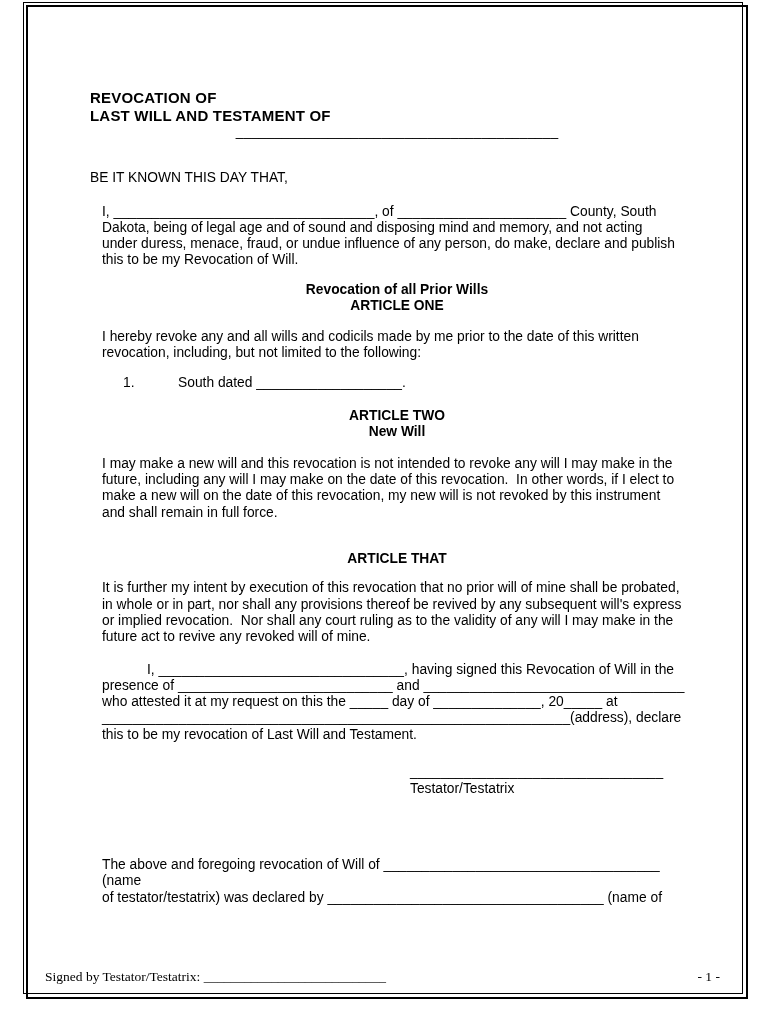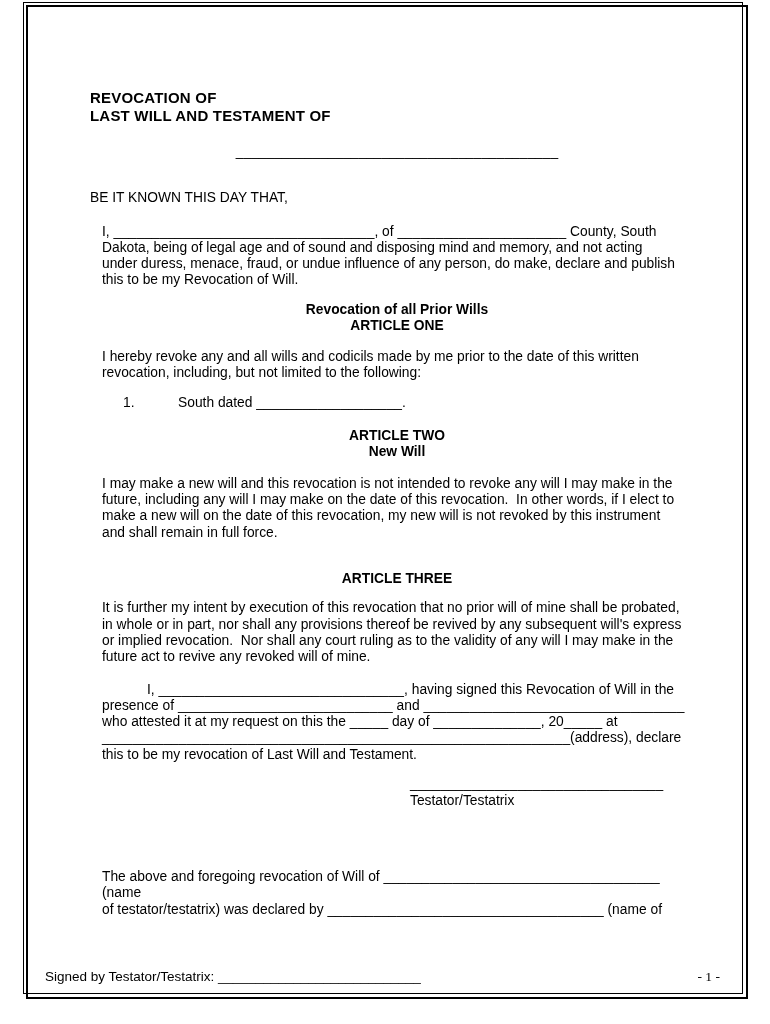--- a/index.html
+++ b/index.html
@@ -9,49 +9,49 @@
     -webkit-font-smoothing:antialiased;
   }
   .page{position:absolute;inset:0;background:#fff;overflow:hidden;}
   
   .frame-a{position:absolute;left:23px;top:2px;width:718px;height:990px;border:1px solid #000;pointer-events:none;}
   .frame-b{position:absolute;left:26px;top:5px;width:718px;height:990px;border:2px solid #000;pointer-events:none;}
 
   .content{position:absolute;left:90px;top:0;width:614px;font-size:13.8px;line-height:16.3px;}
 
   .title-block{margin-top:89px;text-align:left;font-weight:bold;font-size:15px;line-height:17.5px;letter-spacing:.2px;}
-  .center-blank{margin-top:20px;text-align:center;letter-spacing:0;}
+  .center-blank{text-align:center;letter-spacing:0;}
   .lead-heading{margin-top:30px;font-weight:normal;}
 
   .para{margin:12px;white-space:pre-line;}
   .indent{text-indent:45px;}
 
   .article-heading{text-align:center;font-weight:bold;line-height:16.5px;}
 
   .mt13{margin-top:13px;}
   .mt14{margin-top:14px;}
   .mt15{margin-top:15px;}
   .mt16{margin-top:16px;}
   .mt17{margin-top:17px;}
   .mt30{margin-top:30px;}
   .mt60{margin-top:60px;}
 
   .list-item{display:flex;margin-top:14px;}
   .list-item .num{margin-left:33px;width:55px;flex:0 0 auto;}
 
-  .sig-block{margin-top:13px;margin-left:320px;}
+  .sig-block{margin-top:21px;margin-left:320px;}
   .sig-line{line-height:16px;}
   .sig-label{line-height:17px;}
 
   .footer{
     position:absolute;left:45px;right:50px;bottom:39px;
     display:flex;justify-content:space-between;align-items:baseline;
     font-family:"Liberation Serif",serif;font-size:13.5px;line-height:16px;
   }
-  .footer-left span{font-family:Liberation Sans, sans-serif;}
+  .footer-left span{font-family:Liberation Serif, serif;}
 </style>
 </head>
 <body>
 
 <div class="page">
   <div class="frame-a"></div>
   <div class="frame-b"></div>
 
   <div class="content">
 
@@ -86,21 +86,21 @@
       <div>ARTICLE TWO</div>
       <div>New Will</div>
     </div>
 
     <p class="para mt15">I may make a new will and this revocation is not intended to revoke any will I may make in the
 future, including any will I may make on the date of this revocation.&nbsp; In other words, if I elect to
 make a new will on the date of this revocation, my new will is not revoked by this instrument
 and shall remain in full force.</p>
 
     <div class="article-heading mt30">
-      <div>ARTICLE THREE</div>
+      <div>ARTICLE THAT</div>
     </div>
 
     <p class="para mt13">It is further my intent by execution of this revocation that no prior will of mine shall be probated,
 in whole or in part, nor shall any provisions thereof be revived by any subsequent will's express
 or implied revocation.&nbsp; Nor shall any court ruling as to the validity of any will I may make in the
 future act to revive any revoked will of mine.</p>
 
     <p class="para indent mt16">I, ________________________________, having signed this Revocation of Will in the
 presence of ____________________________ and __________________________________
 who attested it at my request on this the _____ day of ______________, 20_____ at

